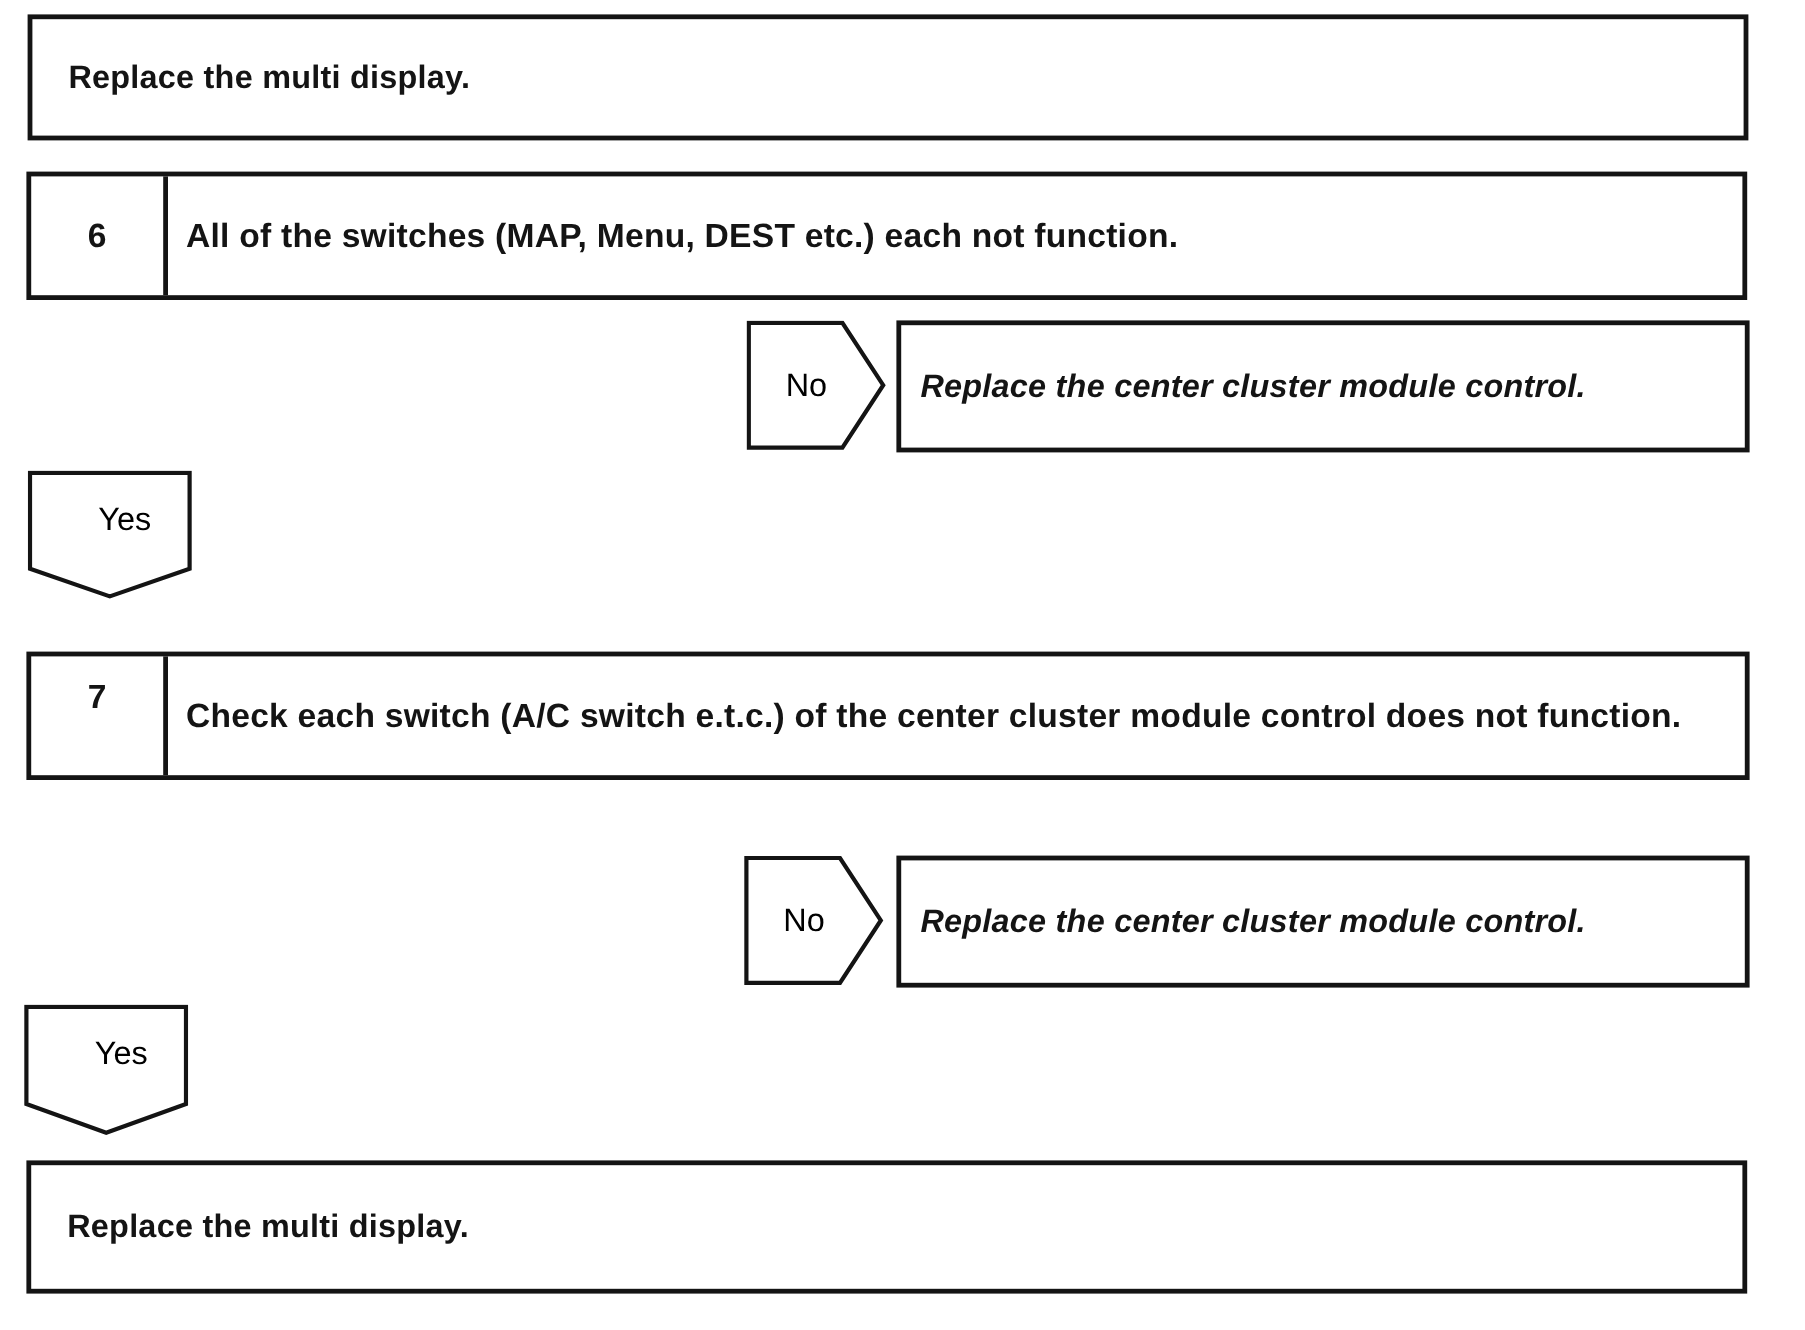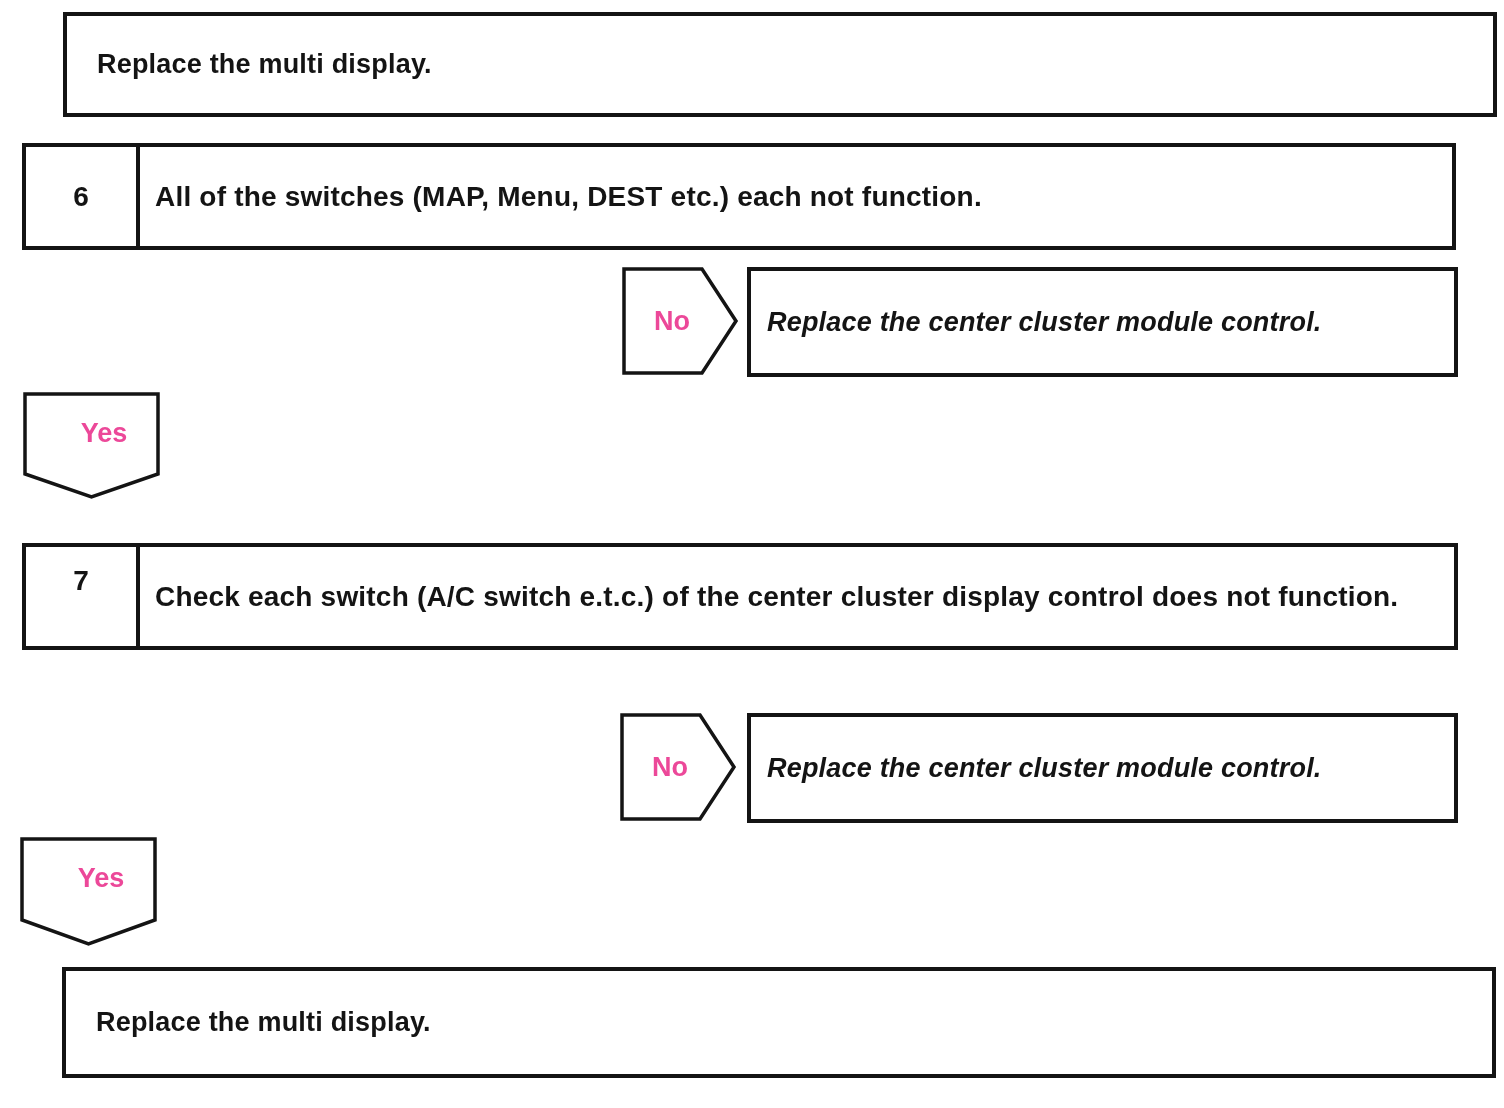--- a/index.html
+++ b/index.html
@@ -24,21 +24,21 @@
     background: #ffffff;
     display: flex;
     align-items: center;
   }
   .result-text {
     font-weight: bold;
     font-size: 27px;
     letter-spacing: 0.2px;
     white-space: nowrap;
   }
-  .box.result-plain { padding-left: 30px; margin-left: 40px; }
+  .box.result-plain { padding-left: 30px; }
   .box.result-no { padding-left: 16px; font-style: italic; }
 
   
   .step {
     border: 4px solid #141414;
     background: #ffffff;
     display: flex;
     align-items: stretch;
   }
   .step .num {
@@ -61,23 +61,23 @@
     font-size: 28px;
     line-height: 35px;
     letter-spacing: 0.2px;
   }
 
   
   .tag { background: transparent; }
   .tag svg { position: absolute; left: 0; top: 0; display: block; }
   .tag .tag-label {
     position: absolute;
-    font-weight: bold;
+    font-weight: normal;
     font-size: 27px;
-    color: #ec4899;
+    color: #000000;
     display: flex;
     align-items: center;
     justify-content: center;
   }
   .tag-no .tag-label { left: 0; top: 0; width: 100px; height: 108px; }
   .tag-yes .tag-label { left: 0; top: 0; width: 162px; height: 82px; }
 
   
   .pos-box-top    { left: 23px;  top: 12px;  width: 1434px; height: 105px; }
   .pos-step6      { left: 22px;  top: 143px; width: 1434px; height: 107px; }
@@ -116,21 +116,21 @@
 
   <div class="abs tag tag-yes pos-yes1">
     <svg width="137" height="108" viewBox="0 0 137 108">
       <polygon points="2,2 135,2 135,82 68.5,105 2,82" fill="#ffffff" stroke="#141414" stroke-width="3.5" stroke-linejoin="miter"></polygon>
     </svg>
     <span class="tag-label">Yes</span>
   </div>
 
   <div class="abs step pos-step7">
     <div class="num top">7</div>
-    <div class="stext">Check each switch (A/C switch e.t.c.) of the center cluster display control does not function.</div>
+    <div class="stext">Check each switch (A/C switch e.t.c.) of the center cluster module control does not function.</div>
   </div>
 
   <div class="abs tag tag-no pos-no2">
     <svg width="117" height="108" viewBox="0 0 117 108">
       <polygon points="2,2 80,2 114,54 80,106 2,106" fill="#ffffff" stroke="#141414" stroke-width="3.5" stroke-linejoin="miter"></polygon>
     </svg>
     <span class="tag-label">No</span>
   </div>
   <div class="abs box result-no pos-res2">
     <span class="result-text">Replace the center cluster module control.</span>

